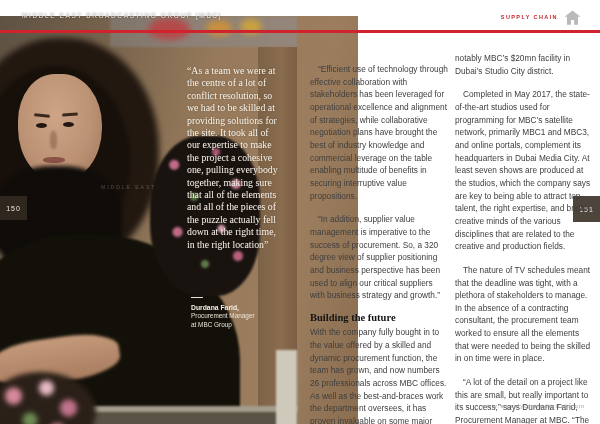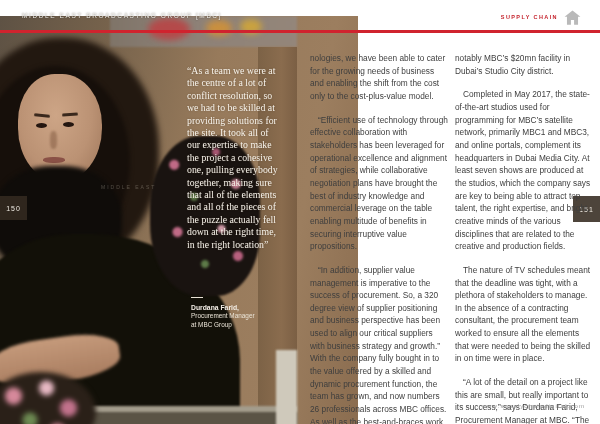--- a/index.html
+++ b/index.html
@@ -144,23 +144,23 @@
     <span class="section-label">SUPPLY CHAIN</span>
     <svg class="home-icon" viewBox="0 0 24 24">
       <path d="M12 3 L22 11 L19 11 L19 21 L14 21 L14 15 L10 15 L10 21 L5 21 L5 11 L2 11 Z" fill="#b9b9b9"></path>
     </svg>
   </div>
 
   <div class="badge badge-left">150</div>
   <div class="badge badge-right">151</div>
 
   <div class="col col1">
-    <p>nologies, we have been able to cater for the growing needs of business and enabling the shift from the cost only to the cost-plus-value model.</p>
     <p class="indent">“Efficient use of technology through effective collaboration with stakeholders has been leveraged for operational excellence and alignment of strategies, while collaborative negotiation plans have brought the best of industry knowledge and commercial leverage on the table enabling multitude of benefits in securing interruptive value propositions.</p>
     <p class="indent">“In addition, supplier value management is imperative to the success of procurement. So, a 320 degree view of supplier positioning and business perspective has been used to align our critical suppliers with business strategy and growth.”</p>
+    <h3>Building the future</h3>
     <p>With the company fully bought in to the value offered by a skilled and dynamic procurement function, the team has grown, and now numbers 26 professionals across MBC offices.</p>
     <p>As well as the best-and-braces work the department oversees, it has proven invaluable on some major projects,</p>
   </div>
 
   <div class="col col2">
     <p>notably MBC’s $20mn facility in Dubai’s Studio City district.</p>
     <p class="indent">Completed in May 2017, the state-of-the-art studios used for programming for MBC’s satellite network, primarily MBC1 and MBC3, and online portals, complement its headquarters in Dubai Media City. At least seven shows are produced at the studios, which the company says are key to being able to attract top talent, the right expertise, and bright, creative minds of the various disciplines that are related to the creative and production fields.</p>
     <p class="indent">The nature of TV schedules meant that the deadline was tight, with a plethora of stakeholders to manage. In the absence of a contracting consultant, the procurement team worked to ensure all the elements that were needed to being the skilled in on time were in place.</p>
     <p class="indent">“A lot of the detail on a project like this are small, but really important to its success,” says Durdana Farid, Procurement Manager at MBC. “The timeline was very demanding, and to hit our tight deadline we had to ensure we were accurate with all of the detail, such as ensuring all elements of the project</p>
   </div>

